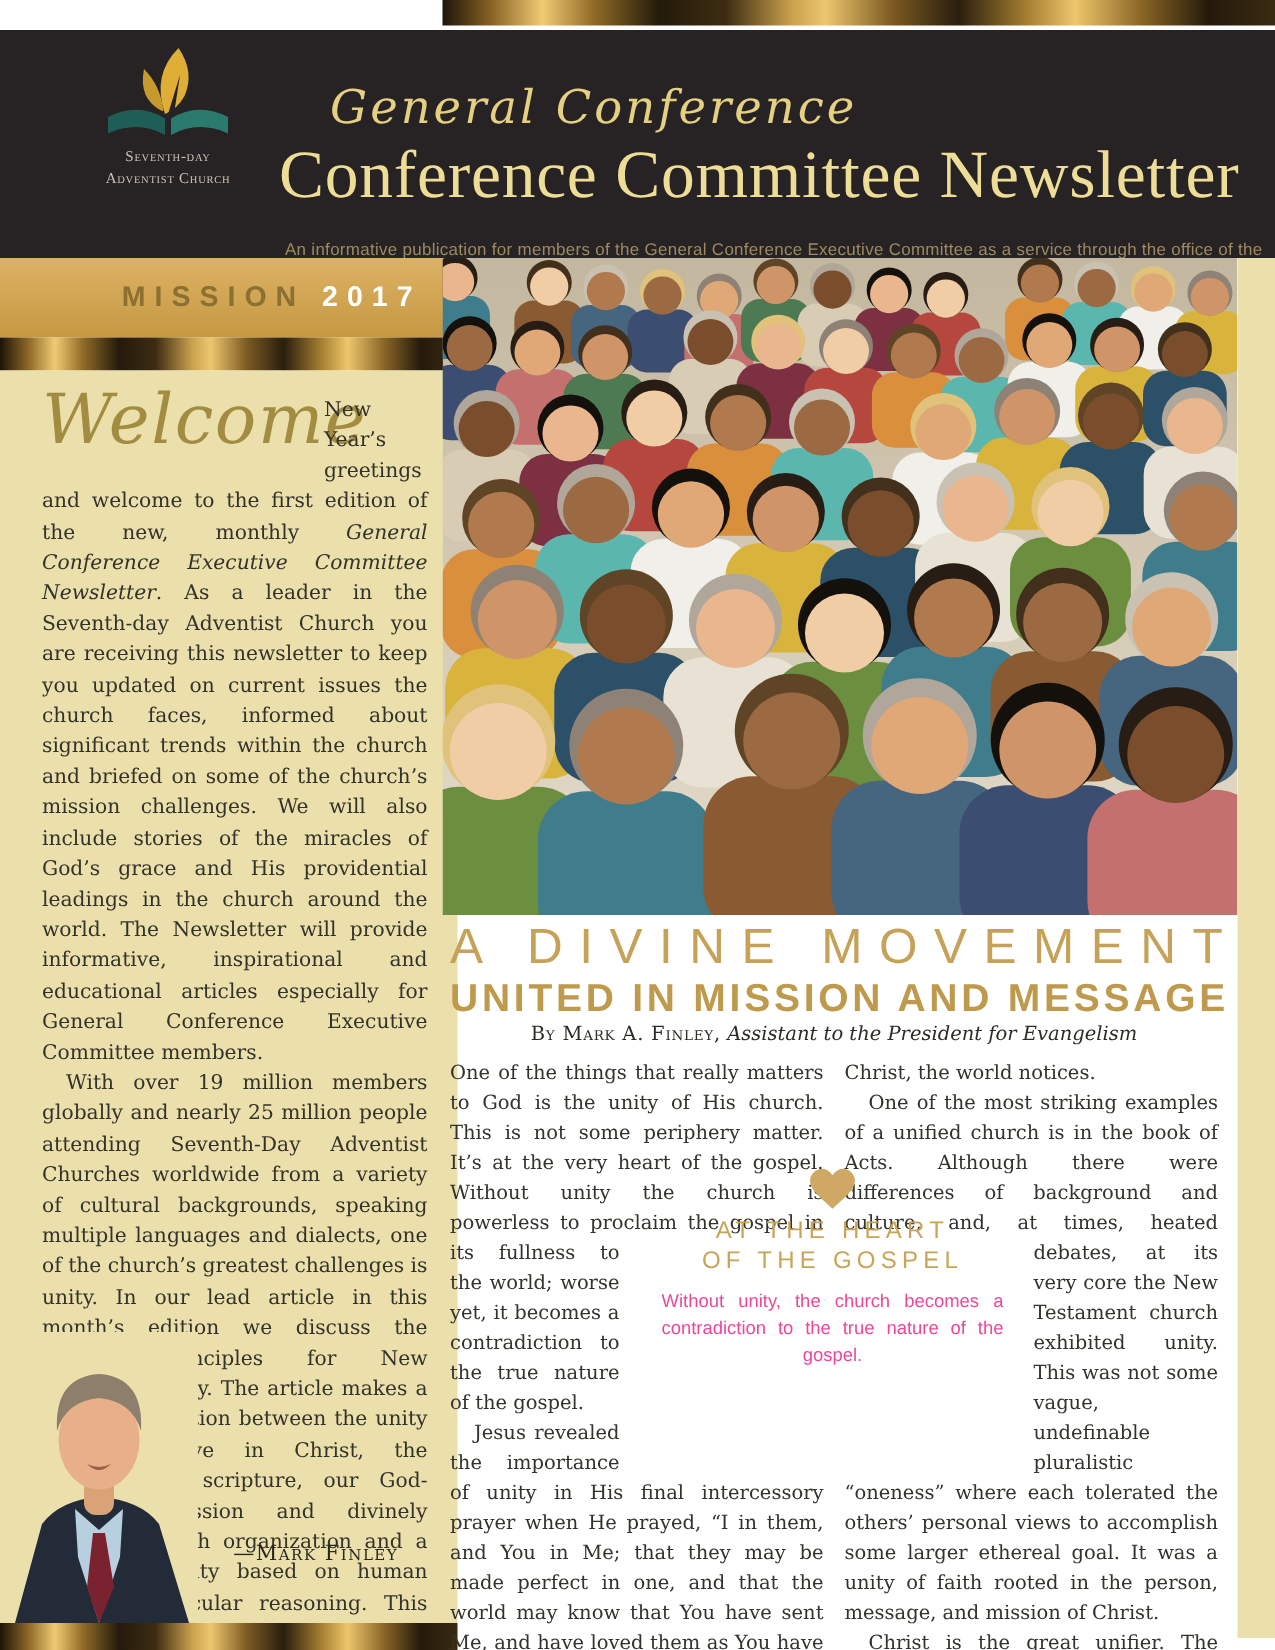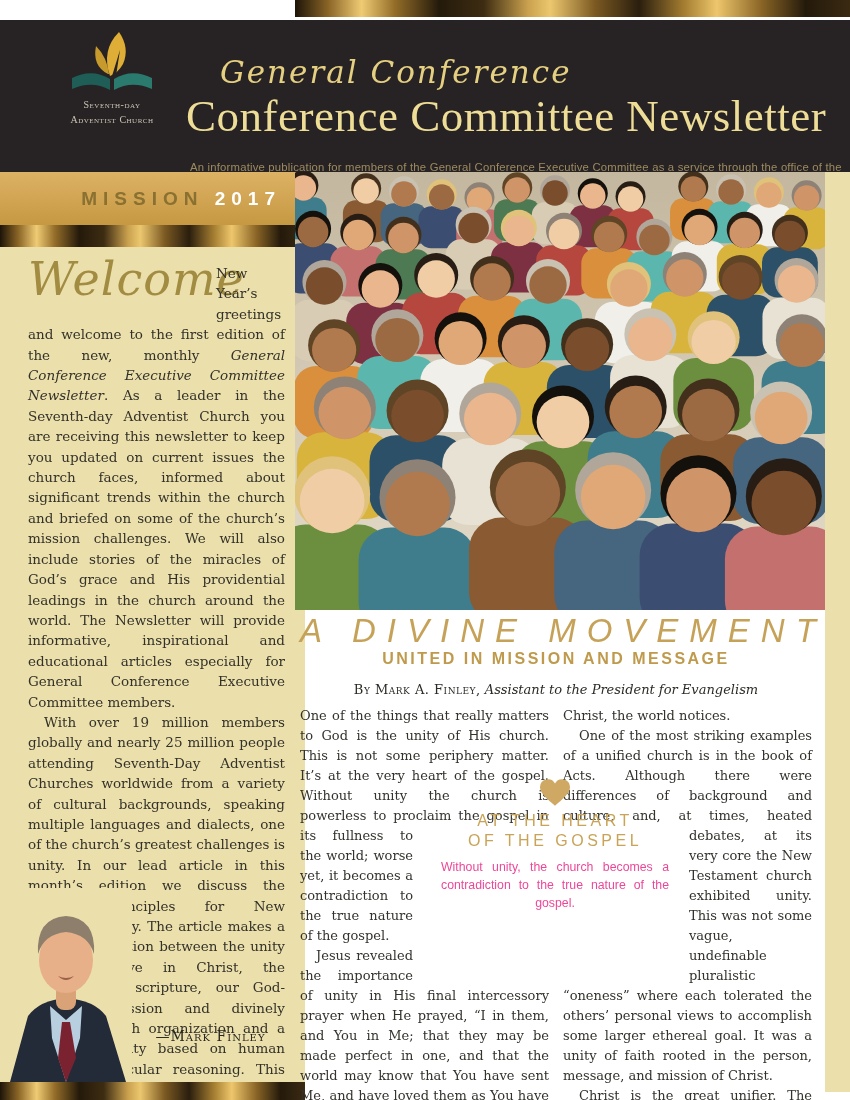--- a/index.html
+++ b/index.html
@@ -51,24 +51,24 @@
   .bottom-stripe{left:0;top:1082px;width:305px;height:18px;}
 
   
   .crowd{left:295px;top:172px;width:530px;height:438px;overflow:hidden;}
   .crowd svg{display:block;}
   .right-strip{left:825px;top:172px;width:25px;height:920px;background:#ebdfab;}
 
   
   .a-title{left:300px;top:612px;width:512px;text-align:center;
     font-family:"Liberation Sans",sans-serif;font-weight:300;
-    font-size:33px;letter-spacing:11px;color:#c6a258;white-space:nowrap;font-style:italic;}
+    font-size:33px;letter-spacing:11px;color:#c6a258;white-space:nowrap;}
   .a-sub{left:300px;top:650px;width:512px;text-align:center;
     font-family:"Liberation Sans",sans-serif;font-weight:bold;
-    font-size:16px;letter-spacing:2.5px;color:#bf9a4c;white-space:nowrap;}
+    font-size:26px;letter-spacing:2.5px;color:#bf9a4c;white-space:nowrap;}
   .a-byline{left:300px;top:682px;width:512px;text-align:center;
     font-size:13px;color:#2c2b26;}
   .a-byline .name{font-variant:small-caps;letter-spacing:.5px;}
   .a-byline .role{font-style:italic;}
   .cols{left:300px;top:706px;width:512px;height:374px;display:flex;gap:14px;
     font-size:13px;line-height:20px;text-align:justify;color:#33322c;}
   .col{width:249px;}
   .col p{margin:0;}
   .col p.ind{text-indent:16px;}
   .float-qr{float:right;width:128px;height:158px;margin-left:8px;}

